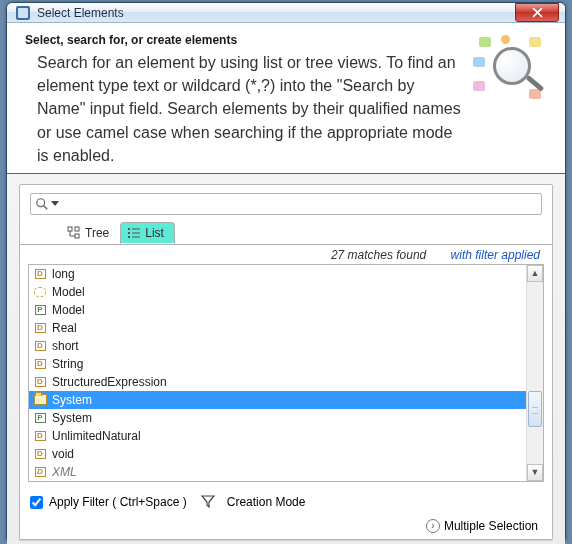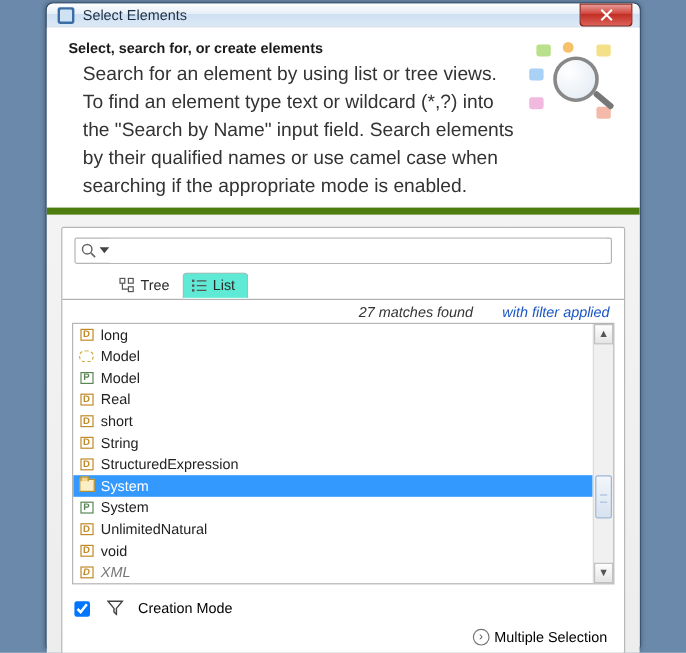--- a/index.html
+++ b/index.html
@@ -1,26 +1,26 @@
 <!DOCTYPE html>
 <html><head>
 <meta charset="utf-8">
 <style>
 * { box-sizing: border-box; margin: 0; padding: 0; font-family: "Segoe UI", Tahoma, sans-serif; font-size: 12px; }
 body { background: #6b8aab; width: 572px; height: 544px; overflow: hidden; }
 
-.window { width: 496px; height: 540px; margin: 2px auto; background: #fff; border: 1px solid #2e4a6b; border-radius: 6px 6px 4px 4px; box-shadow: 0 0 4px rgba(0,0,0,.35); display: flex; flex-direction: column; }
+.window { width: 560px; height: 540px; margin: 2px auto; background: #fff; border: 1px solid #2e4a6b; border-radius: 6px 6px 4px 4px; box-shadow: 0 0 4px rgba(0,0,0,.35); display: flex; flex-direction: column; }
 
 .titlebar { height: 28px; background: linear-gradient(#fdfefe, #e6eef7 45%, #cfe0f2 46%, #dce9f6); border-radius: 6px 6px 0 0; display: flex; align-items: center; padding: 0 4px; border-bottom: 1px solid #9bb4cf; }
 .titlebar .app-icon { width: 16px; height: 16px; margin: 0 6px 0 4px; }
 .titlebar .title { color: #1b2e44; flex: 1; }
 .titlebar .close { width: 44px; height: 19px; background: linear-gradient(#e89a96, #d1423a 45%, #c12e23 46%, #dc6058); border: 1px solid #8d2015; border-radius: 0 0 3px 3px; color: #fff; display: flex; align-items: center; justify-content: center; margin-right: 2px; cursor: pointer; }
 .titlebar .close svg { width: 11px; height: 11px; }
 
-.header { padding: 10px 14px 6px 18px; background: #fff; display: flex; gap: 10px; border-bottom: 6px solid #4d7c0f; }
+.header { padding: 10px 14px 6px 18px; background: #fff; display: flex; gap: 10px; border-bottom: 1px solid #4d7c0f; }
 .header .txt { flex: 1; }
 .header h1 { font-size: 12px; font-weight: bold; color: #1a1a1a; margin-bottom: 4px; }
 .header p { font-size: 16px; color: #333; line-height: 1.45; padding-left: 12px; }
 .header .art { width: 80px; height: 70px; position: relative; flex-shrink: 0; }
 .header .art .mag { width: 38px; height: 38px; border: 3px solid #888; border-radius: 50%; position: absolute; top: 14px; left: 22px; background: radial-gradient(circle at 30% 30%, #fff, #e0e9f2); }
 .header .art .handle { width: 20px; height: 5px; background: #777; position: absolute; top: 48px; left: 54px; transform: rotate(40deg); border-radius: 2px; }
 .header .art .sq { width: 12px; height: 10px; border-radius: 2px; position: absolute; }
 .header .art .g  { background:#b9e08a; top:4px;  left:8px; }
 .header .art .o  { background:#f5c26b;  top:2px;  left:30px; width:9px;height:9px;border-radius:50%;}
 .header .art .y  { background:#f5e08a; top:4px;  left:58px; }
@@ -238,20 +238,21 @@
           <div class="sb-btn">▲</div>
           <div class="sb-track">
             <div class="sb-thumb"></div>
           </div>
           <div class="sb-btn">▼</div>
         </div>
       </div>
 
       <div class="optrow">
         <input type="checkbox" id="af" checked="" style="">
+        <label for="af">Apply Filter ( Ctrl+Space )</label>
         <span class="funnel">
           <svg viewBox="0 0 14 14">
               <path d="M1 2 H13 L8 8 V13 L6 11 V8 Z" fill="none" stroke="currentColor" stroke-width="1.2"></path>
             </svg>
         </span>
         <span style="margin-left:6px;">Creation Mode</span>
       </div>
 
       <div class="multisel">
         <span class="chev">›</span>

